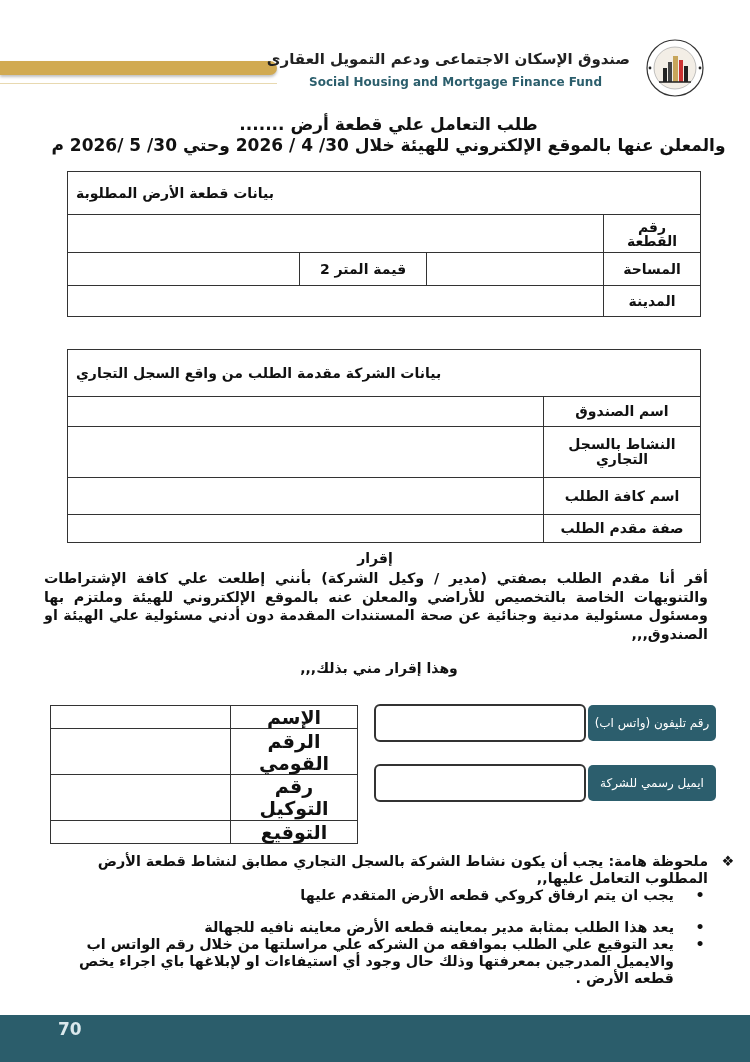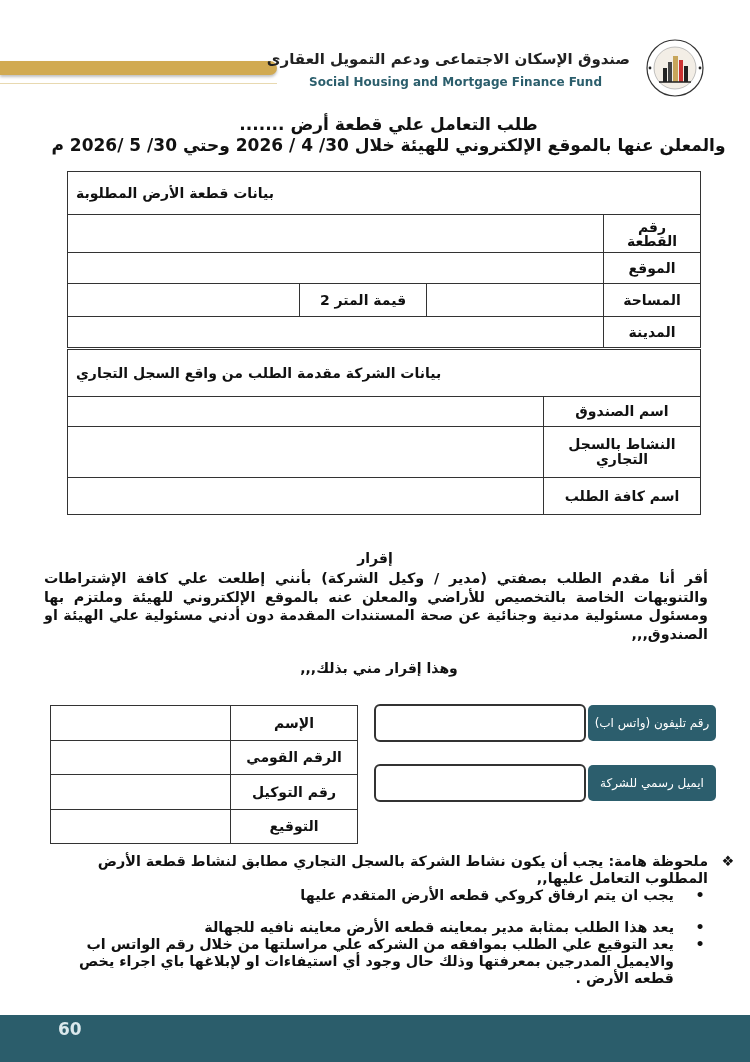--- a/index.html
+++ b/index.html
@@ -90,21 +90,21 @@
   }
   .cl-phone { top: 705px; }
   .ci-phone { top: 704px; }
   .cl-email { top: 765px; }
   .ci-email { top: 764px; }
 
   
   .sign-table {
     position: absolute; left: 50px; top: 705px; width: 308px; direction: rtl; height: 139px;
   }
-  .sign-table td { font-size: 14px; }
+  .sign-table td { font-size: 19px; }
   .sign-label { width: 110px; text-align: center; }
 
   
   .notes {
     position: absolute; left: 58px; width: 680px; top: 853px; direction: rtl;
     font-weight: bold; font-size: 14.3px; line-height: 17px;
   }
   .note-item { position: relative; padding-right: 30px; }
   .note-marker { position: absolute; right: 0; top: 0; width: 20px; text-align: center; }
   .bullet-item { position: relative; padding-right: 64px; }
@@ -146,24 +146,20 @@
 
 <table class="land-table">
   <tbody>
       <tr>
     <td class="section-head" colspan="4">بيانات قطعة الأرض المطلوبة</td>
   </tr>
   <tr class="rowh-a">
     <td class="land-label">رقم القطعة</td>
     <td colspan="3"></td>
   </tr>
-  <tr class="rowh-b">
-    <td class="land-label">الموقع</td>
-    <td colspan="3"></td>
-  </tr>
   <tr class="rowh-c">
     <td class="land-label">المساحة</td>
     <td class="sub-empty1"></td>
     <td class="sub-label">قيمة المتر 2</td>
     <td></td>
   </tr>
   <tr class="rowh-d">
     <td class="land-label">المدينة</td>
     <td colspan="3"></td>
   </tr>
@@ -180,20 +176,24 @@
     <td></td>
   </tr>
   <tr class="crow2">
     <td class="company-label">النشاط بالسجل التجاري</td>
     <td></td>
   </tr>
   <tr class="crow3">
     <td class="company-label">اسم كافة الطلب</td>
     <td></td>
   </tr>
+  <tr class="crow4">
+    <td class="company-label">صفة مقدم الطلب</td>
+    <td></td>
+  </tr>
 </tbody>
   </table>
 
 <div class="decl-title">إقرار</div>
 <div class="decl-body">أقر أنا مقدم الطلب بصفتي (مدير / وكيل الشركة) بأنني إطلعت علي كافة الإشتراطات والتنويهات الخاصة بالتخصيص للأراضي والمعلن عنه بالموقع الإلكتروني للهيئة وملتزم بها ومسئول مسئولية مدنية وجنائية عن صحة المستندات المقدمة دون أدني مسئولية علي الهيئة او الصندوق,,,</div>
 <div class="decl-end">وهذا إقرار مني بذلك,,,</div>
 
 <div class="contact-label cl-phone">رقم تليفون (واتس اب)</div>
 <div class="contact-input ci-phone"></div>
 <div class="contact-label cl-email">ايميل رسمي للشركة</div>
@@ -234,14 +234,14 @@
     <span class="bmark">•</span>
     <span>يعد هذا الطلب بمثابة مدير بمعاينه قطعه الأرض معاينه نافيه للجهالة</span>
   </div>
   <div class="bullet-item">
     <span class="bmark">•</span>
     <span>يعد التوقيع علي الطلب بموافقه من الشركه علي مراسلتها من خلال رقم الواتس اب والايميل المدرجين بمعرفتها وذلك حال وجود أي استيفاءات او لإبلاغها باي اجراء يخص قطعه الأرض .</span>
   </div>
 </div>
 
 <div class="footer">
-  <span class="page-num">60</span>
+  <span class="page-num">70</span>
 </div>
 
 </body></html>

